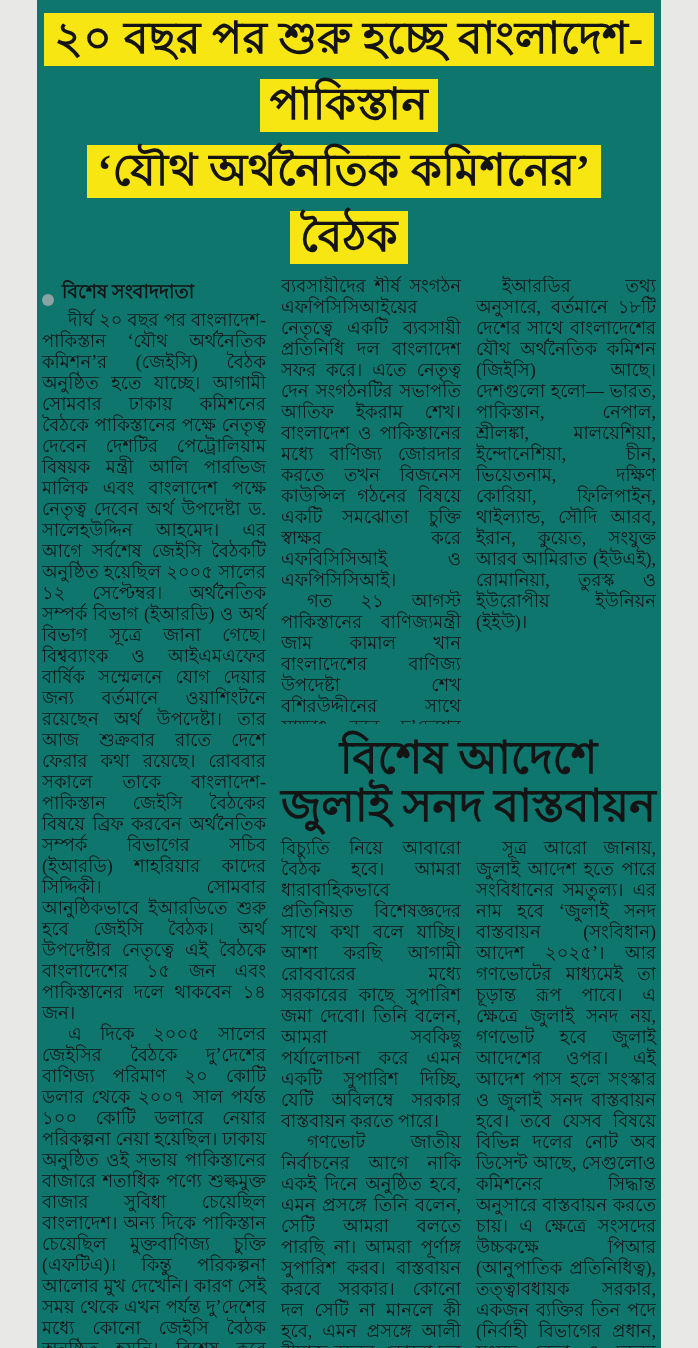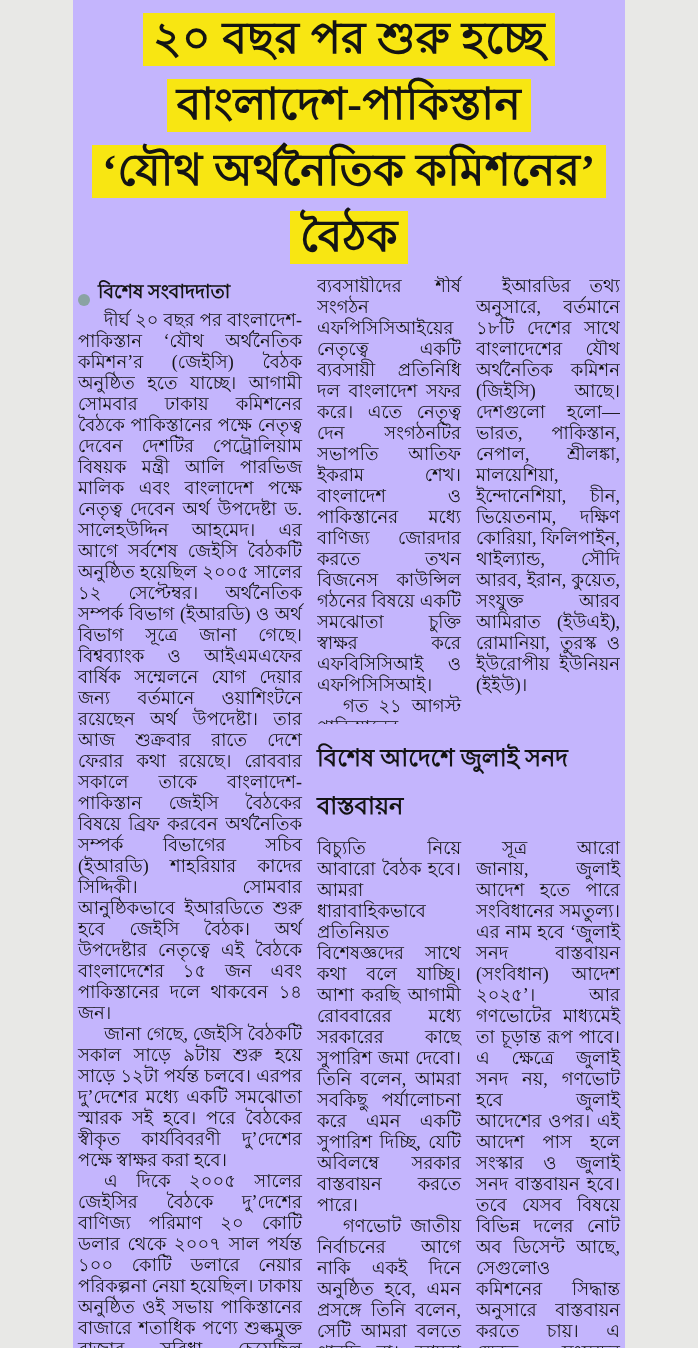--- a/index.html
+++ b/index.html
@@ -1,22 +1,22 @@
 <!DOCTYPE html>
 <html lang="bn"><head>
 <meta charset="utf-8">
 <style>
   * { margin: 0; padding: 0; box-sizing: border-box; }
   html, body { background: #e8e8e6; }
   .page {
     position: relative;
-    width: 552px;
+    width: 624px;
     height: 1348px;
     margin: 0 auto;
-    background: #c4b5fd;
+    background: #0f766e;
     color: #141414;
     font-family: "Liberation Serif", "DejaVu Serif", serif;
     overflow: hidden;
     padding: 6px 5px 0 5px;
   }
   
   .headline1 {
     text-align: center;
     font-weight: 700;
     font-size: 44px;
@@ -40,22 +40,23 @@
   .right-wrap { flex: 1 1 auto; min-width: 0; }
   .row-top {
     display: flex;
     gap: 15px;
     height: 448px;
     overflow: hidden;
   }
   .row-top .subcol { flex: 1 1 0; min-width: 0; }
   
   .headline2 {
+    text-align: center;
     font-weight: 700;
-    font-size: 24px;
+    font-size: 45px;
     line-height: 48px;
     padding: 10px 0 8px 0;
   }
   .row-bottom {
     display: flex;
     gap: 15px;
     align-items: flex-start;
   }
   .row-bottom .subcol { flex: 1 1 0; min-width: 0; }
   
@@ -104,21 +105,20 @@
   </h1>
 
   <div class="columns">
 
     <div class="col-1 body-text">
       <div class="byline">
         <span class="byline-dot"></span>
         <span>বিশেষ সংবাদদাতা</span>
       </div>
       <p>দীর্ঘ ২০ বছর পর বাংলাদেশ-পাকিস্তান ‘যৌথ অর্থনৈতিক কমিশন’র (জেইসি) বৈঠক অনুষ্ঠিত হতে যাচ্ছে। আগামী সোমবার ঢাকায় কমিশনের বৈঠকে পাকিস্তানের পক্ষে নেতৃত্ব দেবেন দেশটির পেট্রোলিয়াম বিষয়ক মন্ত্রী আলি পারভিজ মালিক এবং বাংলাদেশ পক্ষে নেতৃত্ব দেবেন অর্থ উপদেষ্টা ড. সালেহউদ্দিন আহমেদ। এর আগে সর্বশেষ জেইসি বৈঠকটি অনুষ্ঠিত হয়েছিল ২০০৫ সালের ১২ সেপ্টেম্বর। অর্থনৈতিক সম্পর্ক বিভাগ (ইআরডি) ও অর্থ বিভাগ সূত্রে জানা গেছে। বিশ্বব্যাংক ও আইএমএফের বার্ষিক সম্মেলনে যোগ দেয়ার জন্য বর্তমানে ওয়াশিংটনে রয়েছেন অর্থ উপদেষ্টা। তার আজ শুক্রবার রাতে দেশে ফেরার কথা রয়েছে। রোববার সকালে তাকে বাংলাদেশ-পাকিস্তান জেইসি বৈঠকের বিষয়ে ব্রিফ করবেন অর্থনৈতিক সম্পর্ক বিভাগের সচিব (ইআরডি) শাহরিয়ার কাদের সিদ্দিকী। সোমবার আনুষ্ঠিকভাবে ইআরডিতে শুরু হবে জেইসি বৈঠক। অর্থ উপদেষ্টার নেতৃত্বে এই বৈঠকে বাংলাদেশের ১৫ জন এবং পাকিস্তানের দলে থাকবেন ১৪ জন।</p>
-      <p>জানা গেছে, জেইসি বৈঠকটি সকাল সাড়ে ৯টায় শুরু হয়ে সাড়ে ১২টা পর্যন্ত চলবে। এরপর দু’দেশের মধ্যে একটি সমঝোতা স্মারক সই হবে। পরে বৈঠকের স্বীকৃত কার্যবিবরণী দু’দেশের পক্ষে স্বাক্ষর করা হবে।</p>
       <p>এ দিকে ২০০৫ সালের জেইসির বৈঠকে দু’দেশের বাণিজ্য পরিমাণ ২০ কোটি ডলার থেকে ২০০৭ সাল পর্যন্ত ১০০ কোটি ডলারে নেয়ার পরিকল্পনা নেয়া হয়েছিল। ঢাকায় অনুষ্ঠিত ওই সভায় পাকিস্তানের বাজারে শতাধিক পণ্যে শুল্কমুক্ত বাজার সুবিধা চেয়েছিল বাংলাদেশ। অন্য দিকে পাকিস্তান চেয়েছিল মুক্তবাণিজ্য চুক্তি (এফটিএ)। কিন্তু পরিকল্পনা আলোর মুখ দেখেনি। কারণ সেই সময় থেকে এখন পর্যন্ত দু’দেশের মধ্যে কোনো জেইসি বৈঠক অনুষ্ঠিত হয়নি। বিশেষ করে আওয়ামী লীগ শাসনামলের ১৬ বছরে পাকিস্তানের সাথে সম্পর্কের ক্ষেত্রে অনেকটা দূরত্ব বজায় রাখা হয়।</p>
 
     </div>
 
     <div class="right-wrap">
 
       <div class="row-top body-text">
         <div class="subcol">
           <p class="no-indent">ব্যবসায়ীদের শীর্ষ সংগঠন এফপিসিসিআইয়ের নেতৃত্বে একটি ব্যবসায়ী প্রতিনিধি দল বাংলাদেশ সফর করে। এতে নেতৃত্ব দেন সংগঠনটির সভাপতি আতিফ ইকরাম শেখ। বাংলাদেশ ও পাকিস্তানের মধ্যে বাণিজ্য জোরদার করতে তখন বিজনেস কাউন্সিল গঠনের বিষয়ে একটি সমঝোতা চুক্তি স্বাক্ষর করে এফবিসিসিআই ও এফপিসিসিআই।</p>
           <p>গত ২১ আগস্ট পাকিস্তানের বাণিজ্যমন্ত্রী জাম কামাল খান বাংলাদেশের বাণিজ্য উপদেষ্টা শেখ বশিরউদ্দীনের সাথে সাক্ষাৎ করে দু’দেশের মধ্যে নিষ্ক্রিয় থাকা জেইসি আবার সচল করার আহ্বান জানান। এরই প্রেক্ষাপটে এই কমিশনের বৈঠকটি আয়োজন করা হয়েছে।</p>

